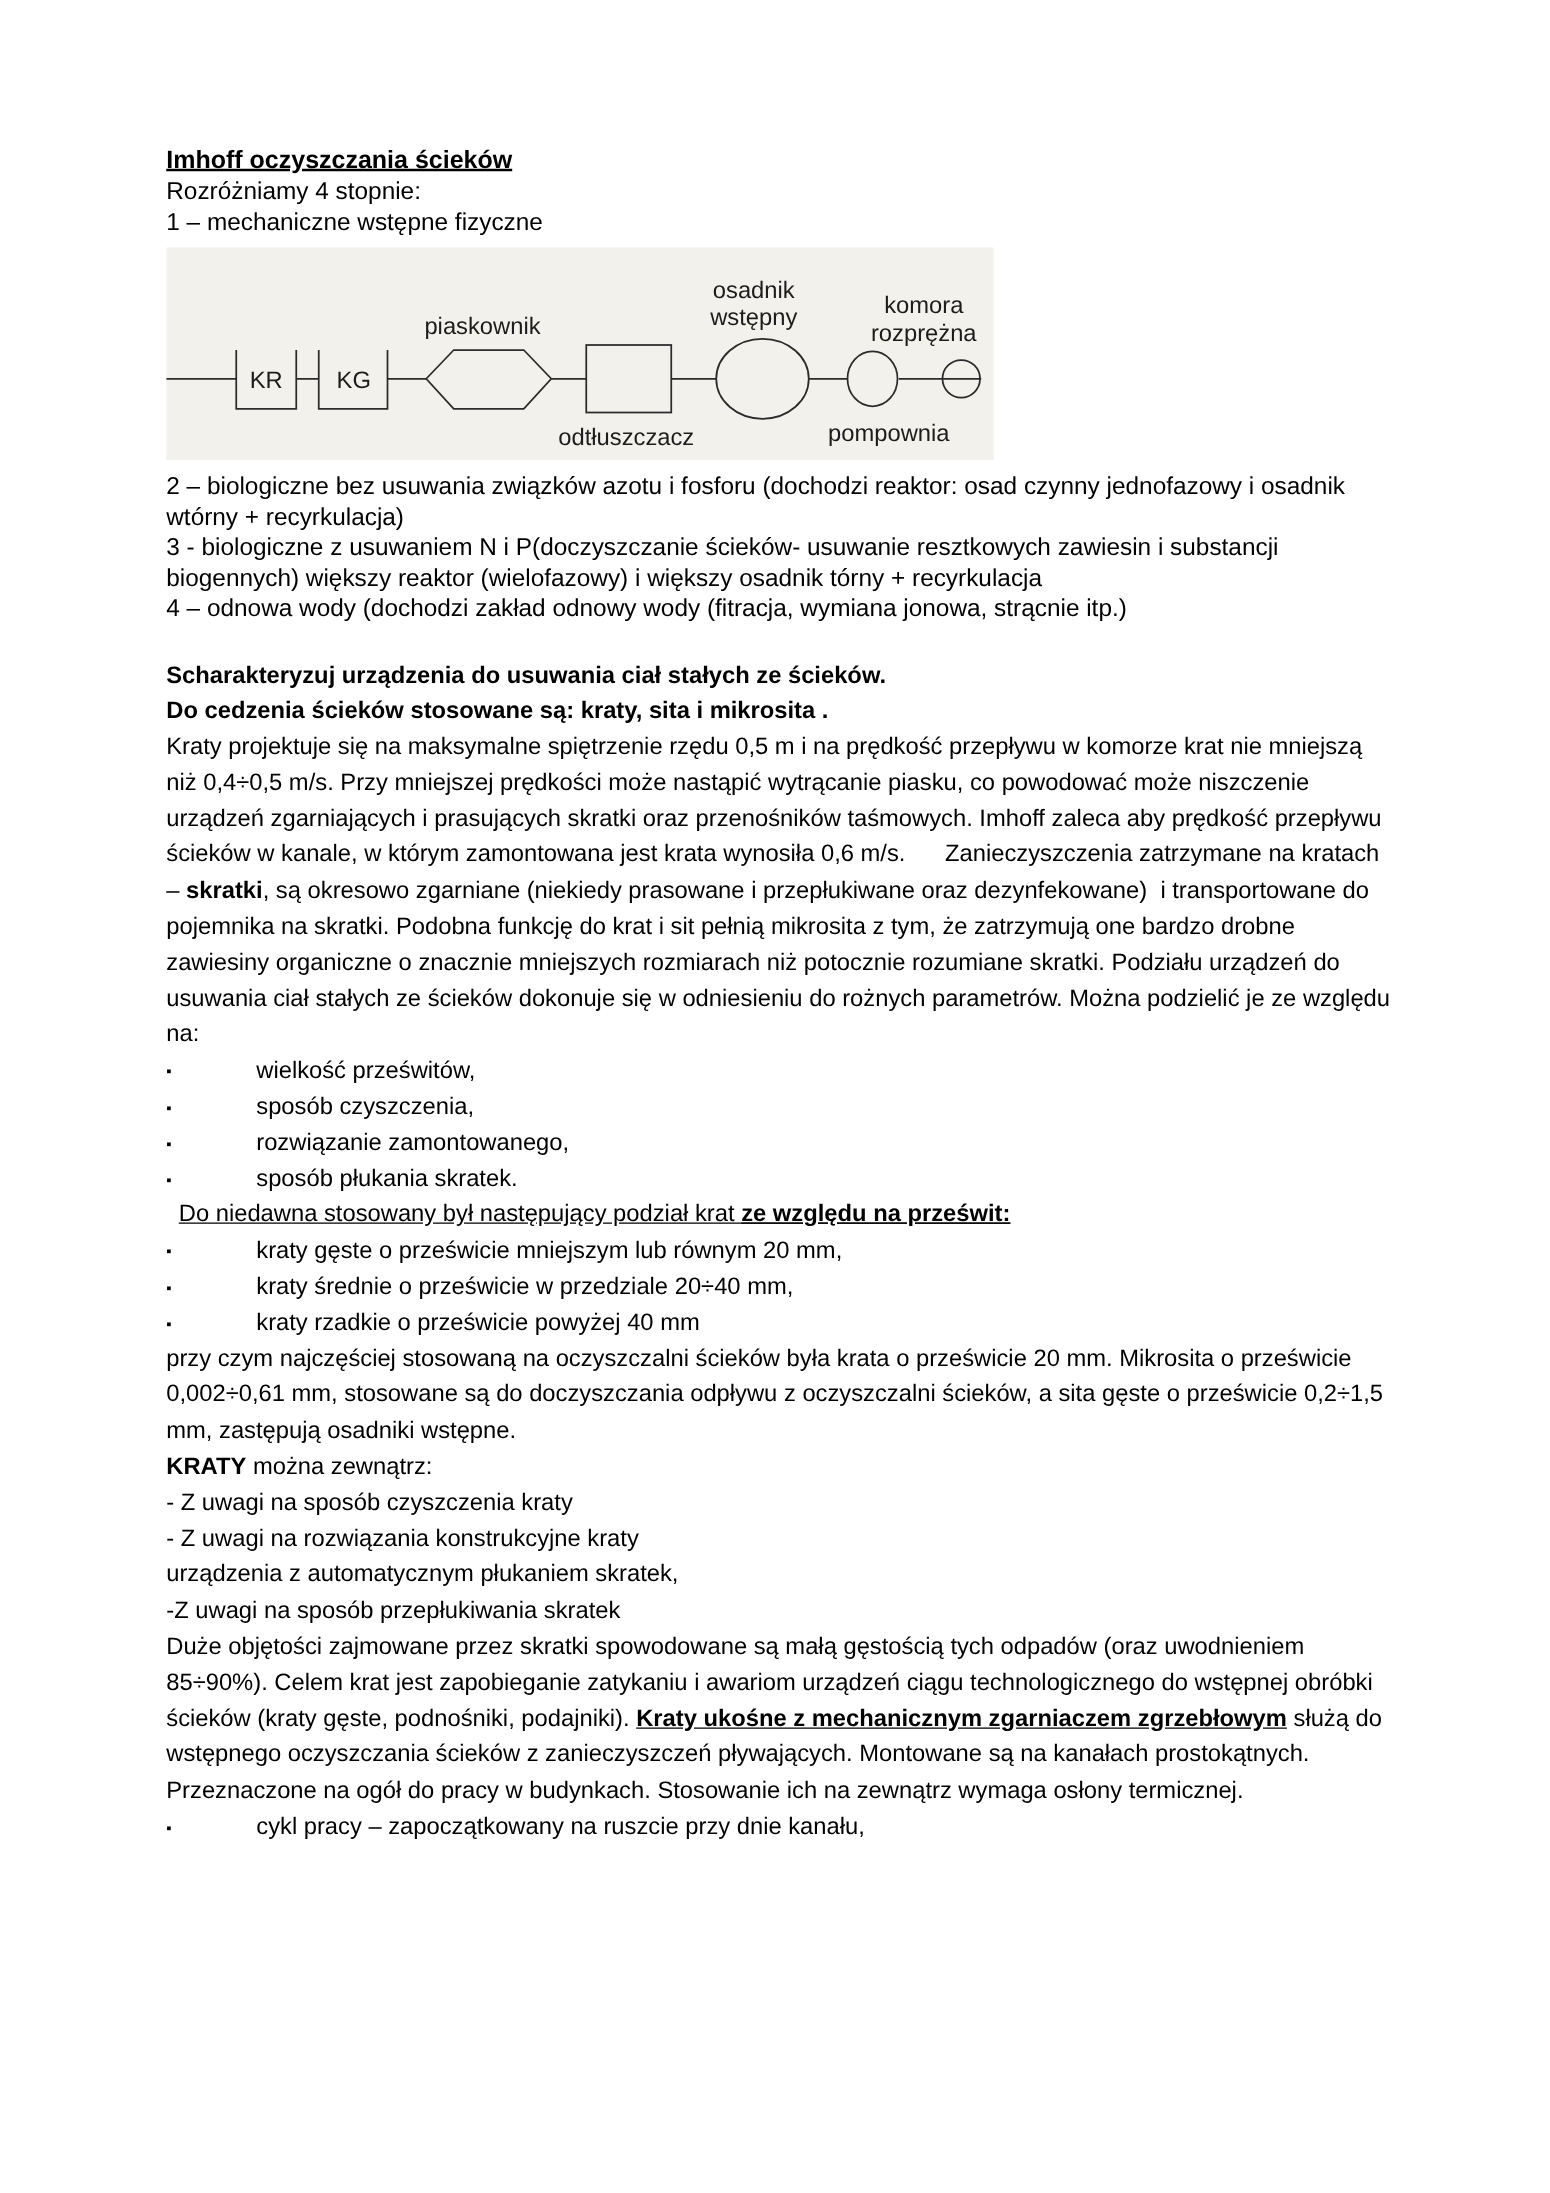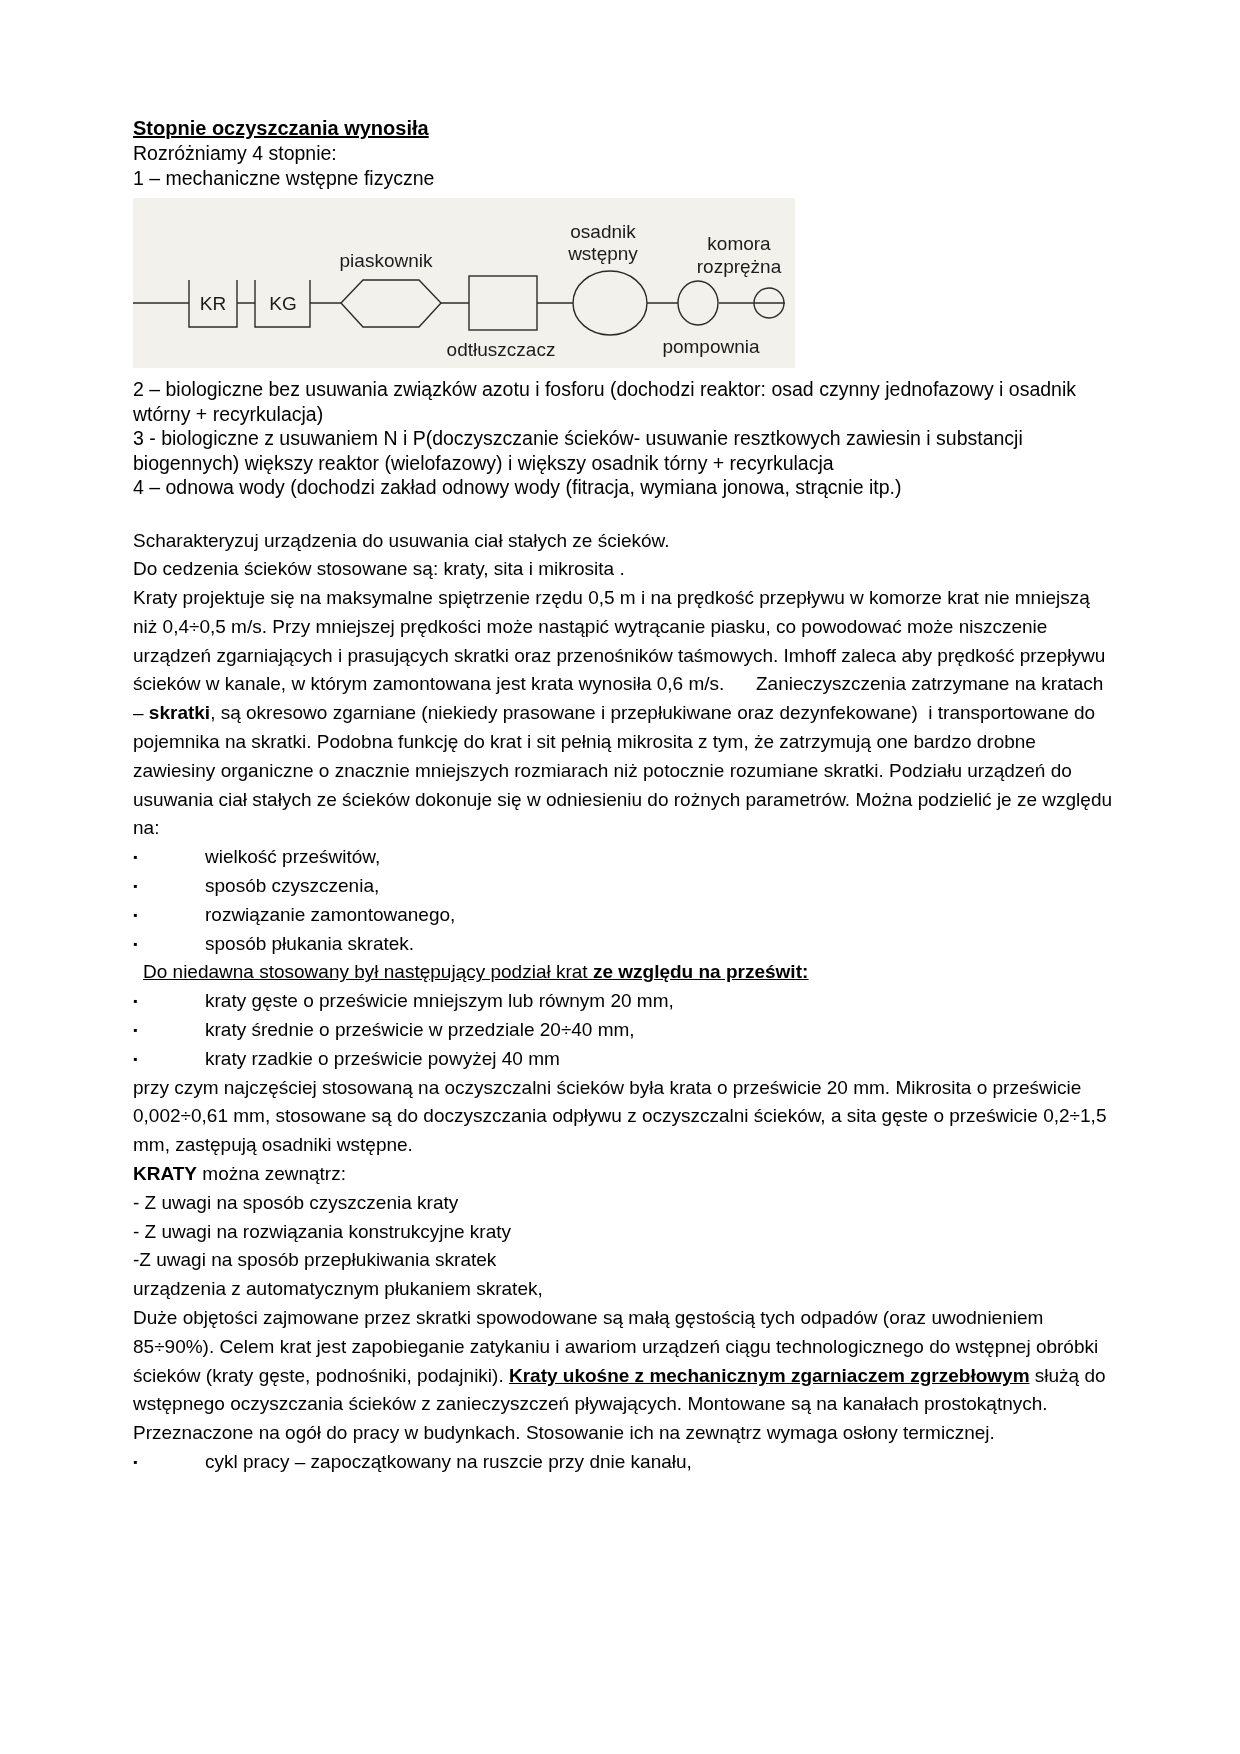--- a/index.html
+++ b/index.html
@@ -15,34 +15,34 @@
   .doc-title{font-weight:bold;text-decoration:underline;font-size:20px;margin:0 0 1px 0;}
   .sec1 p{margin:0;white-space:pre-wrap;}
   .stages p{margin:0;line-height:24.5px;white-space:pre-wrap;}
   
   .diagram{position:relative;width:662px;height:170px;margin:7px 0 9px 0;}
   .diagram svg{display:block;}
   .dg-label{font-family:"Liberation Sans", sans-serif;font-size:19px;fill:#1c1c1c;}
   
   .sec2{font-size:19px;line-height:28.8px;margin-top:27px;}
   .sec2 p{margin:0;white-space:pre-wrap;}
-  .h-bold{font-weight:normal;}
+  .h-bold{font-weight:bold;}
   .b{font-weight:bold;}
   .u{text-decoration:underline;}
   .bullet{display:flex;}
   .bullet .marker{flex:0 0 72px;font-size:12px;}
   .indent2{padding-left:10px;text-decoration:underline;}
 </style>
 </head>
 <body>
 
 <div class="page">
 
   <div class="sec1">
-    <p class="doc-title">Stopnie oczyszczania wynosiła</p>
+    <p class="doc-title">Imhoff oczyszczania ścieków</p>
     <p>Rozróżniamy 4 stopnie:</p>
     <p>1 – mechaniczne wstępne fizyczne</p>
   </div>
 
   <div class="diagram" id="diagram-box" style="background: rgb(242, 241, 236);">
     <svg width="662" height="170" viewBox="0 0 662 170">
       <g stroke="#2b2b2b" stroke-width="1.4" fill="none">
 
         <path d="M0,105 H56 M104,105 H122 M177,105 H208 M308,105 H336 M404,105 H440 M514,105 H545 M586,105 H652"></path>
 
@@ -114,22 +114,22 @@
     </div>
     <div class="bullet">
       <span class="marker">▪</span>
       <span>kraty rzadkie o prześwicie powyżej 40 mm</span>
     </div>
 
     <p>przy czym najczęściej stosowaną na oczyszczalni ścieków była krata o prześwicie 20 mm. Mikrosita o prześwicie 0,002÷0,61 mm, stosowane są do doczyszczania odpływu z oczyszczalni ścieków, a sita gęste o prześwicie 0,2÷1,5 mm, zastępują osadniki wstępne.</p>
     <p><span class="b">KRATY</span><span> można zewnątrz:</span></p>
     <p>- Z uwagi na sposób czyszczenia kraty</p>
     <p>- Z uwagi na rozwiązania konstrukcyjne kraty</p>
+    <p>urządzenia z automatycznym płukaniem skratek,</p>
     <p>-Z uwagi na sposób przepłukiwania skratek</p>
-    <p>urządzenia z automatycznym płukaniem skratek,</p>
     <p><span>Duże objętości zajmowane przez skratki spowodowane są małą gęstością tych odpadów (oraz uwodnieniem 85÷90%). Celem krat jest zapobieganie zatykaniu i awariom urządzeń ciągu technologicznego do wstępnej obróbki ścieków (kraty gęste, podnośniki, podajniki). </span><span class="b u">Kraty ukośne z mechanicznym zgarniaczem zgrzebłowym</span><span> służą do wstępnego oczyszczania ścieków z zanieczyszczeń pływających. Montowane są na kanałach prostokątnych. Przeznaczone na ogół do pracy w budynkach. Stosowanie ich na zewnątrz wymaga osłony termicznej.</span></p>
 
     <div class="bullet">
       <span class="marker">▪</span>
       <span>cykl pracy – zapoczątkowany na ruszcie przy dnie kanału,</span>
     </div>
   </div>
 
 </div>
 

